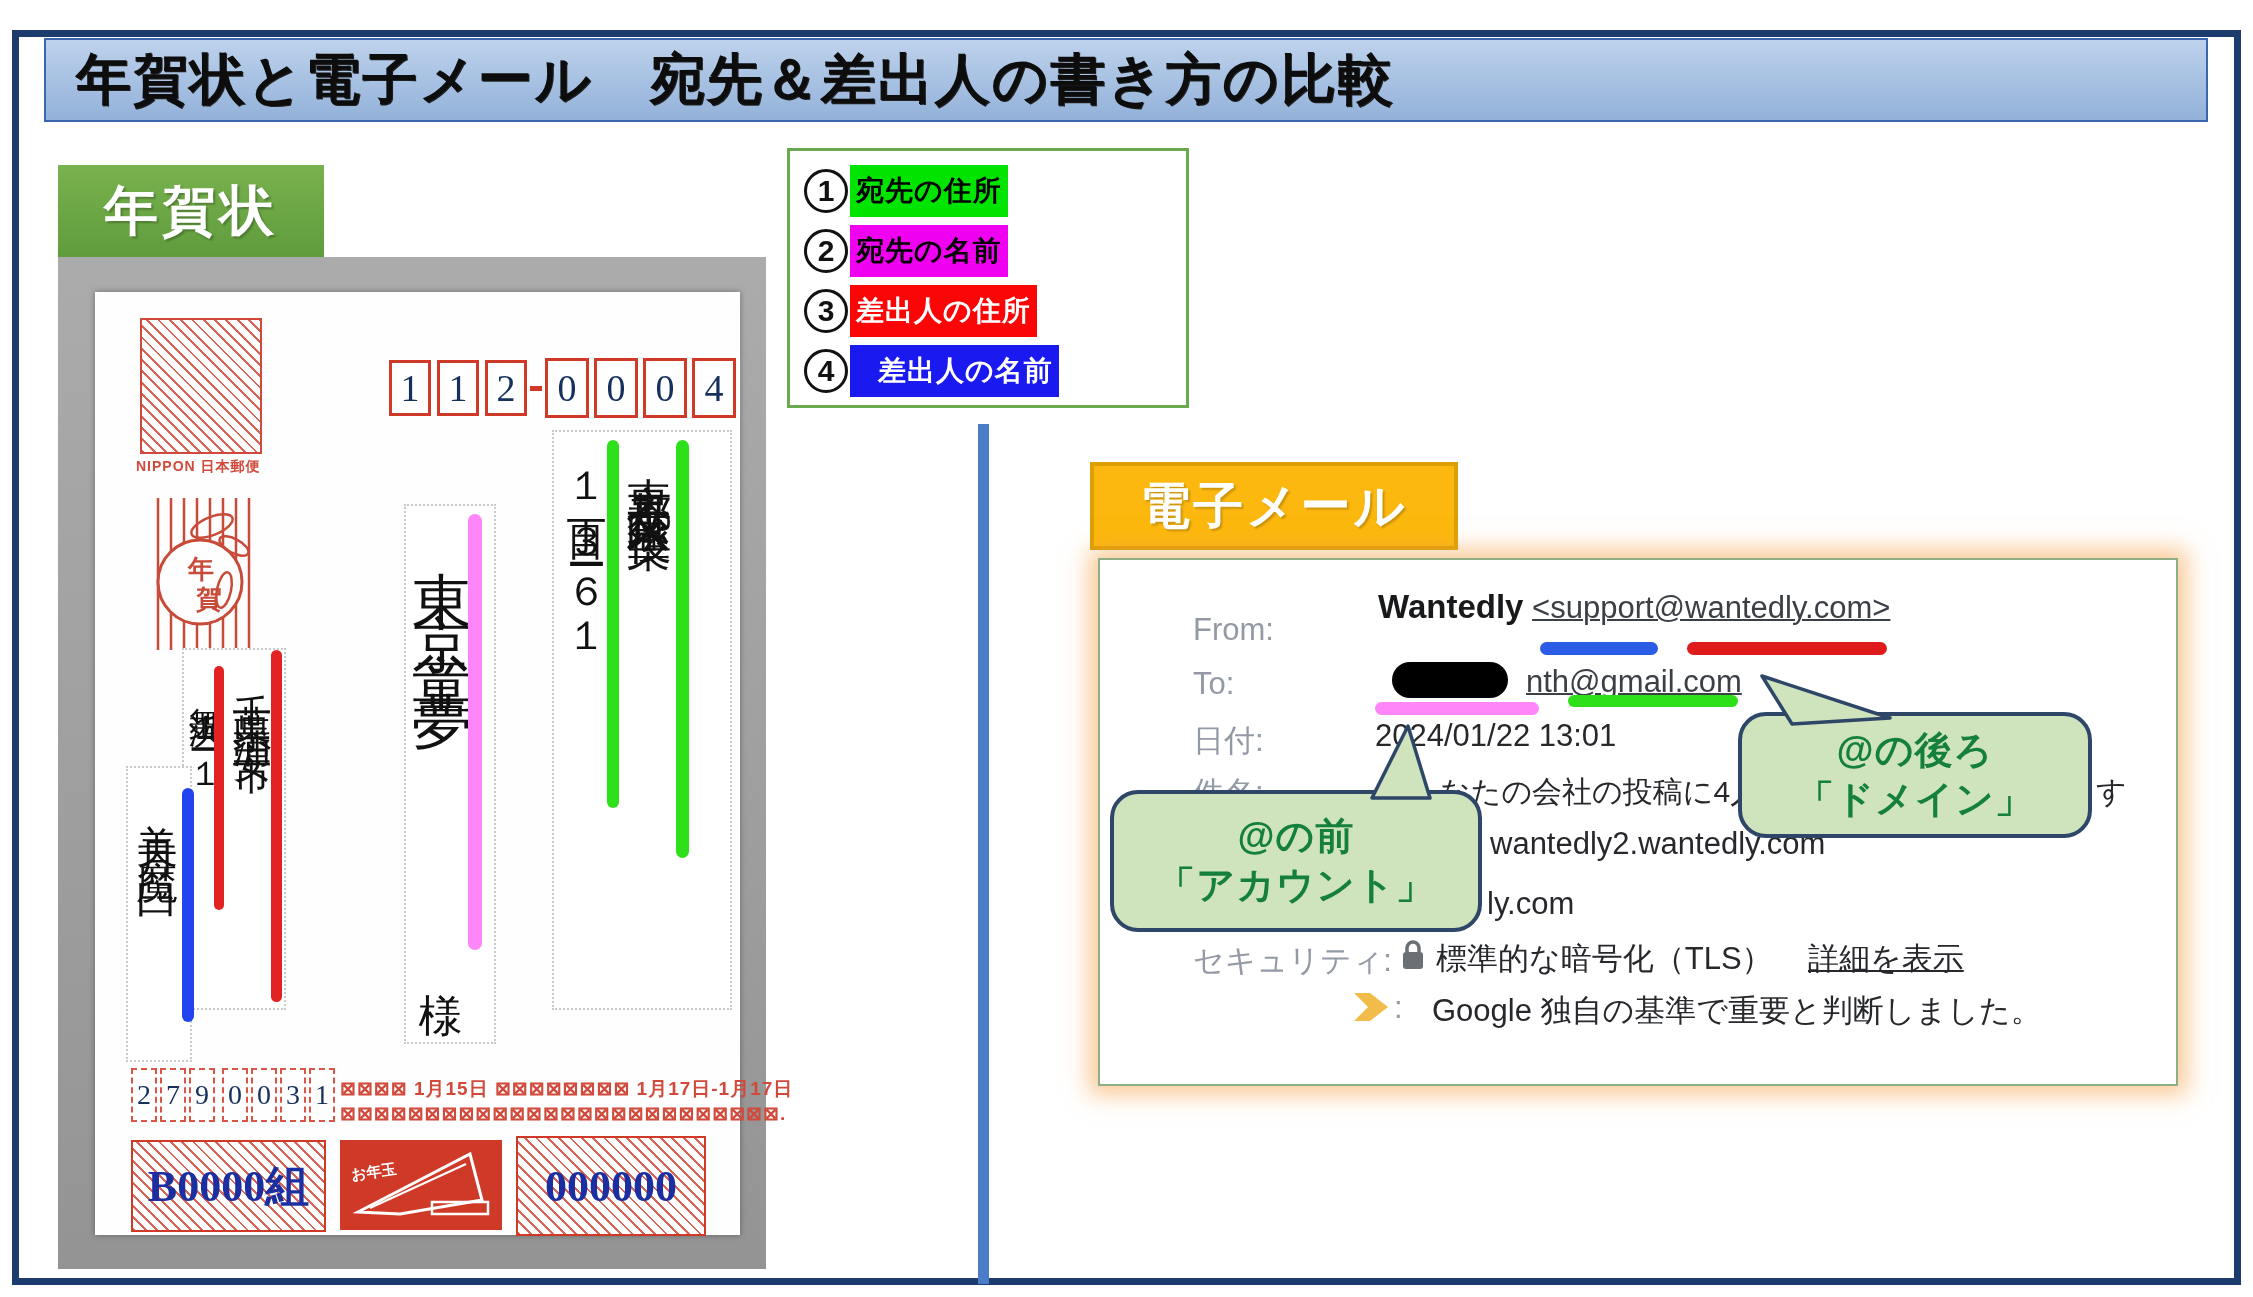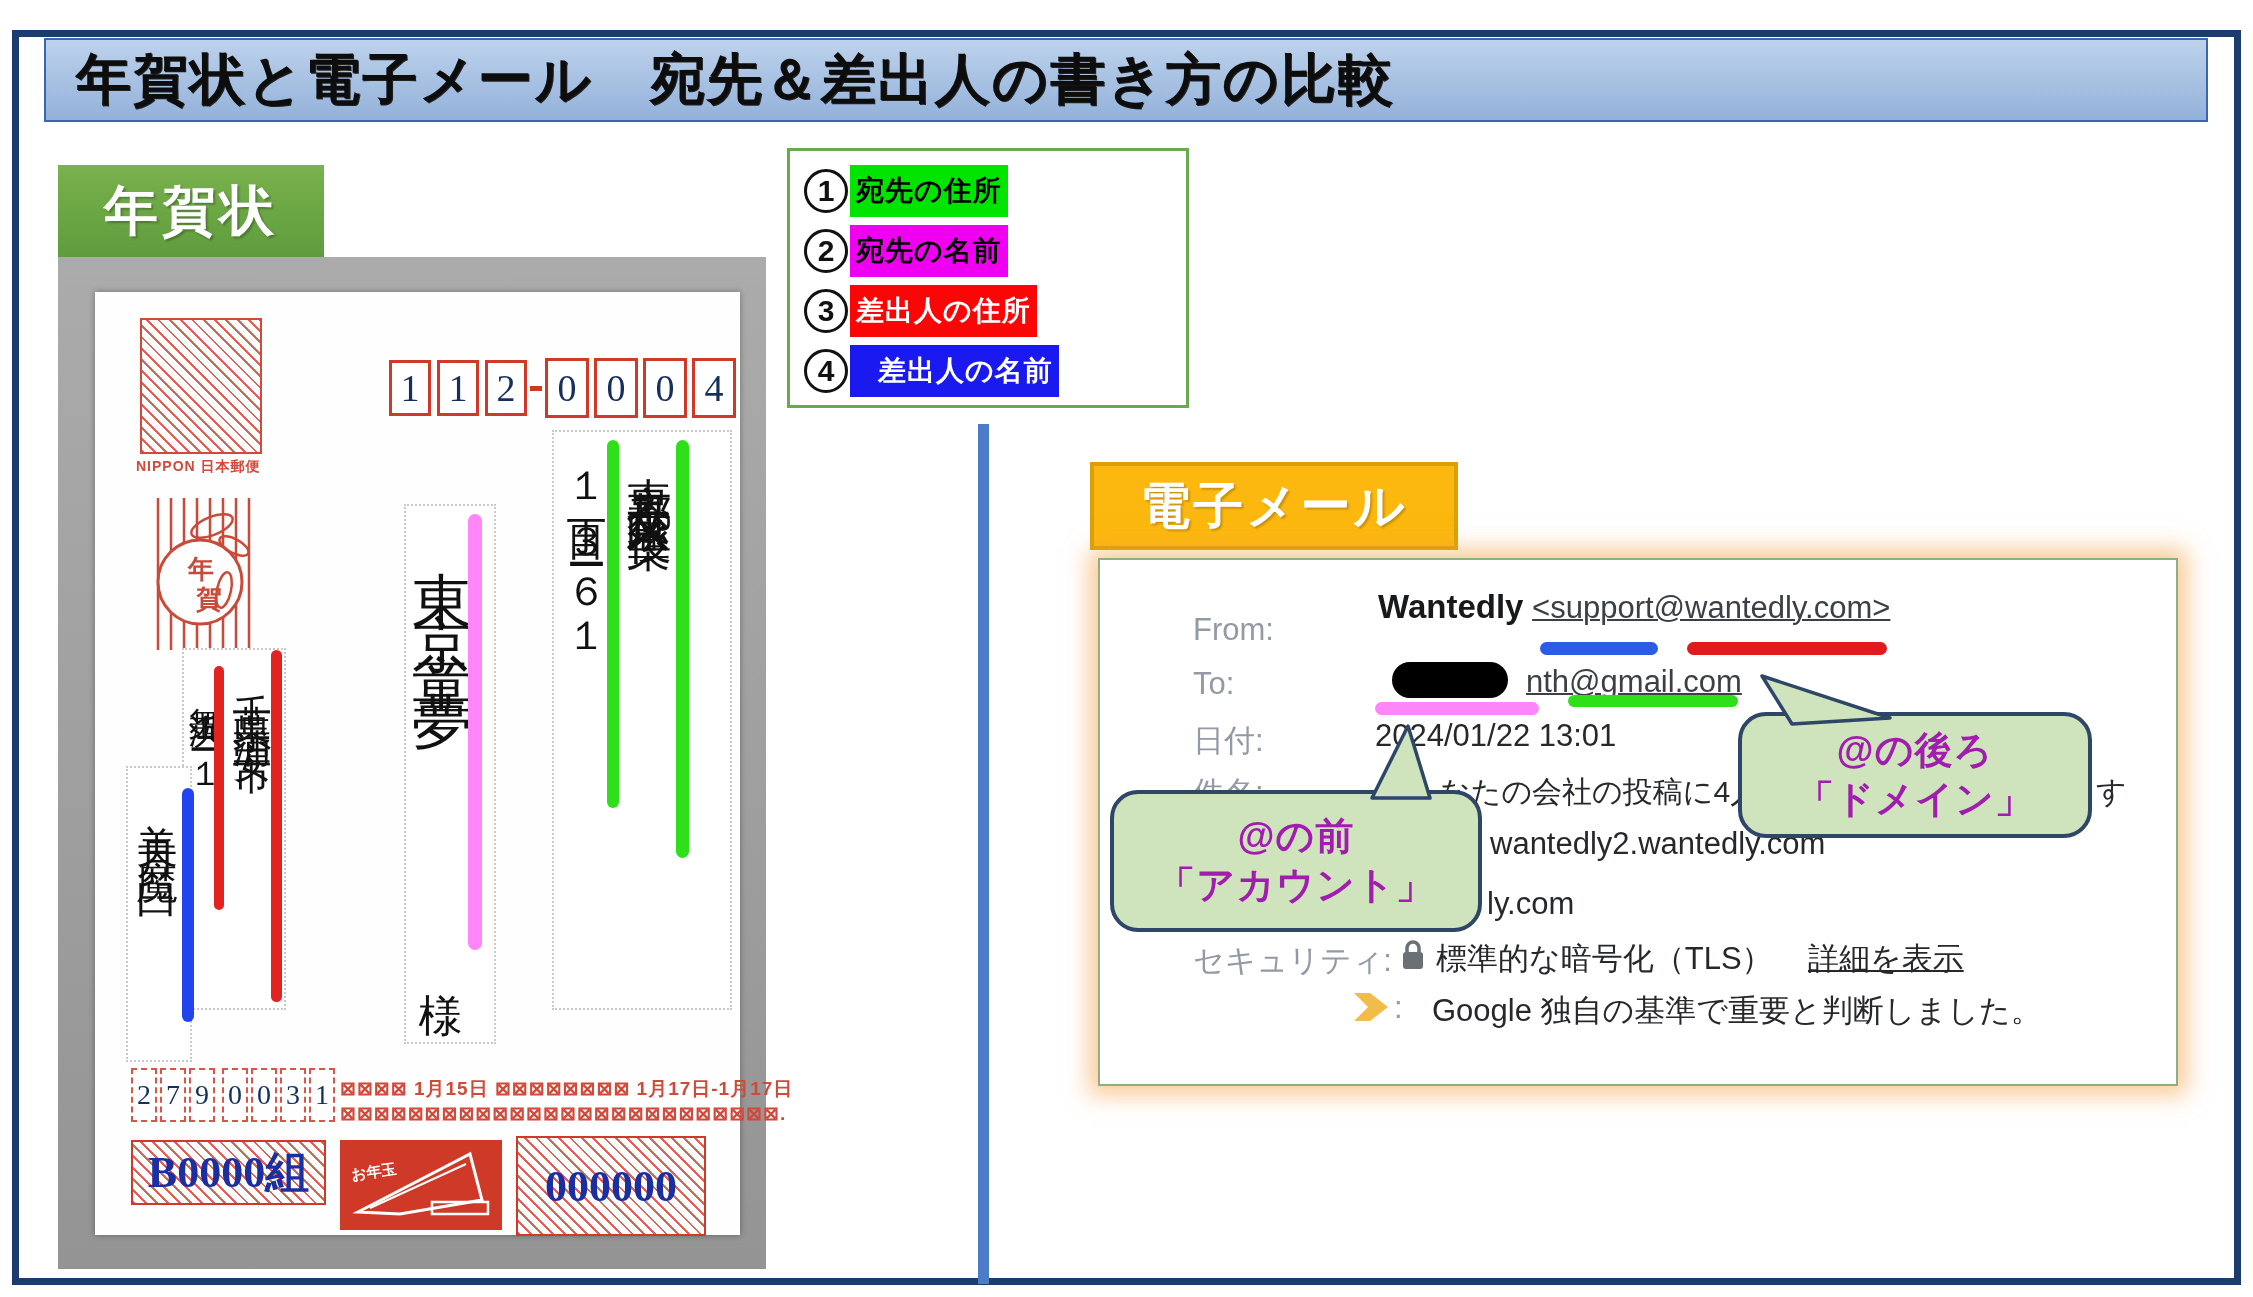--- a/index.html
+++ b/index.html
@@ -56,21 +56,21 @@
     box-sizing:border-box;box-shadow:0 0 22px 9px rgba(246,158,66,.55);}
   .erow-label{position:absolute;left:1193px;width:200px;font-size:31px;color:#949aa5;white-space:nowrap;}
   .erow-val{position:absolute;font-size:31px;color:#26282c;white-space:nowrap;}
   .from-name{font-weight:bold;font-size:33px;color:#18191b;}
   .ulink{text-decoration:underline;text-decoration-thickness:2px;color:#3b3f46;}
   .bar{position:absolute;border-radius:8px;}
   #to-redaction{left:1392px;top:662px;width:116px;height:36px;background:#000;border-radius:18px;}
   
   .bubble{position:absolute;background:#cfe3bd;border:4px solid #2e4668;border-radius:28px;box-sizing:border-box;
     display:flex;flex-direction:column;align-items:center;justify-content:center;z-index:6;}
-  .bubble .b1,.bubble .b2{font-size:38px;font-weight:bold;color:#a21caf;line-height:1.3;letter-spacing:1px;}
+  .bubble .b1,.bubble .b2{font-size:38px;font-weight:bold;color:#15803d;line-height:1.3;letter-spacing:1px;}
   .pointer{position:absolute;z-index:7;}
   #bubble-account{left:1110px;top:790px;width:372px;height:142px;}
   #bubble-domain{left:1738px;top:712px;width:354px;height:126px;}
   .icon-svg{position:absolute;}
 </style>
 </head>
 <body>
 
 <div id="page">
   <div class="abs" id="slide-border"></div>
@@ -165,21 +165,21 @@
       <div style="width:26px;height:54px;border:2px dashed #d95548;box-sizing:border-box;display:flex;align-items:center;justify-content:center;font-family:'Liberation Serif',serif;font-size:28px;color:#15305c;margin-left:4px;">0</div>
       <div style="width:26px;height:54px;border:2px dashed #d95548;box-sizing:border-box;display:flex;align-items:center;justify-content:center;font-family:'Liberation Serif',serif;font-size:28px;color:#15305c;">0</div>
       <div style="width:26px;height:54px;border:2px dashed #d95548;box-sizing:border-box;display:flex;align-items:center;justify-content:center;font-family:'Liberation Serif',serif;font-size:28px;color:#15305c;">3</div>
       <div style="width:26px;height:54px;border:2px dashed #d95548;box-sizing:border-box;display:flex;align-items:center;justify-content:center;font-family:'Liberation Serif',serif;font-size:28px;color:#15305c;">1</div>
     </div>
   </div>
 
   <div class="abs band-text" style="left:340px;top:1076px;">⊠⊠⊠⊠ 1月15日 ⊠⊠⊠⊠⊠⊠⊠⊠ 1月17日-1月17日</div>
   <div class="abs band-text" style="left:340px;top:1102px;">⊠⊠⊠⊠⊠⊠⊠⊠⊠⊠⊠⊠⊠⊠⊠⊠⊠⊠⊠⊠⊠⊠⊠⊠⊠⊠.</div>
 
-  <div class="abs lottery hatch" style="left:131px;top:1140px;width:195px;height:65px;">B0000組</div>
+  <div class="abs lottery hatch" style="left:131px;top:1140px;width:195px;height:92px;">B0000組</div>
   <div class="abs" style="left:340px;top:1140px;width:162px;height:90px;background:#cf3a28;">
     <svg width="162" height="90" viewBox="0 0 162 90">
       <polygon points="18,72 130,14 142,60 60,74" fill="none" stroke="#fff" stroke-width="3"></polygon>
       <line x1="30" y1="68" x2="126" y2="24" stroke="#fff" stroke-width="2"></line>
       <rect x="92" y="62" width="56" height="12" fill="none" stroke="#fff" stroke-width="2.5"></rect>
       <text x="12" y="40" font-size="15" fill="#fff" font-weight="bold" font-family="Liberation Sans,sans-serif" transform="rotate(-8 12 40)">お年玉</text>
     </svg>
   </div>
   <div class="abs lottery hatch" style="left:516px;top:1136px;width:190px;height:100px;">000000</div>
 

